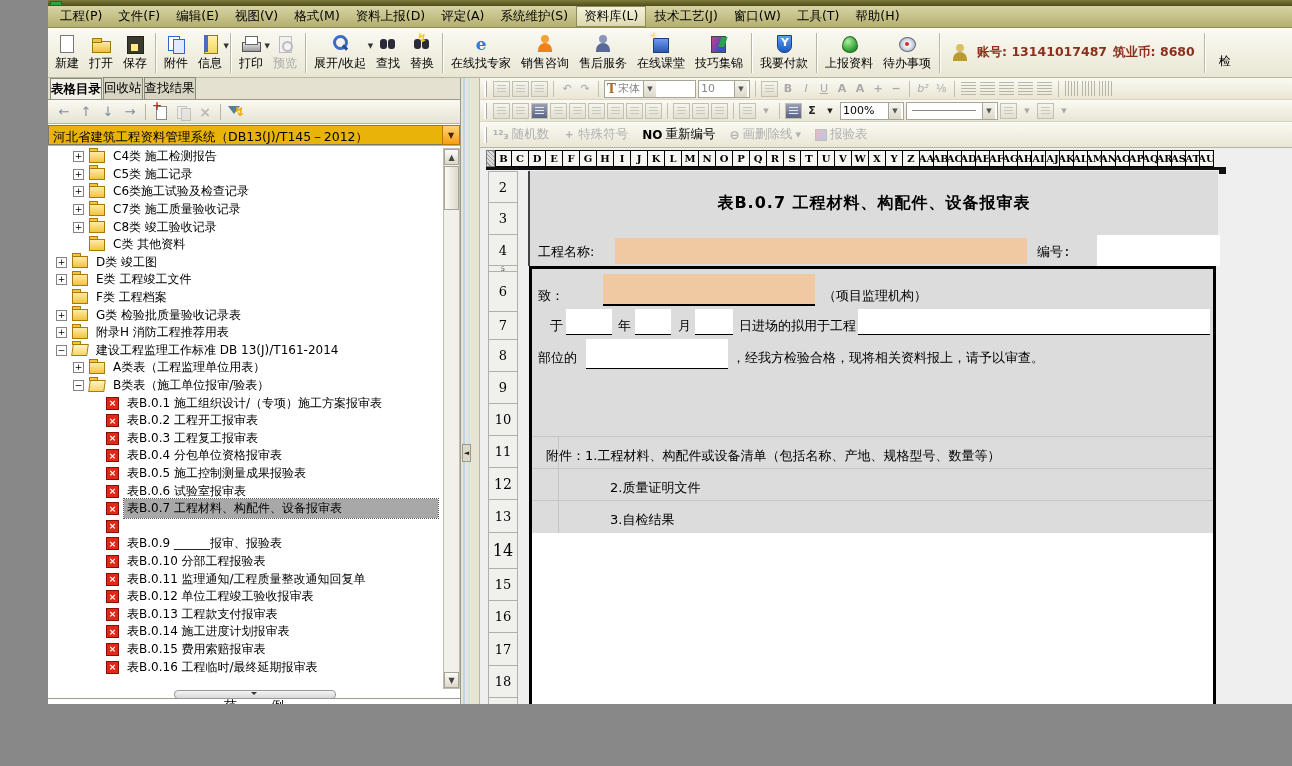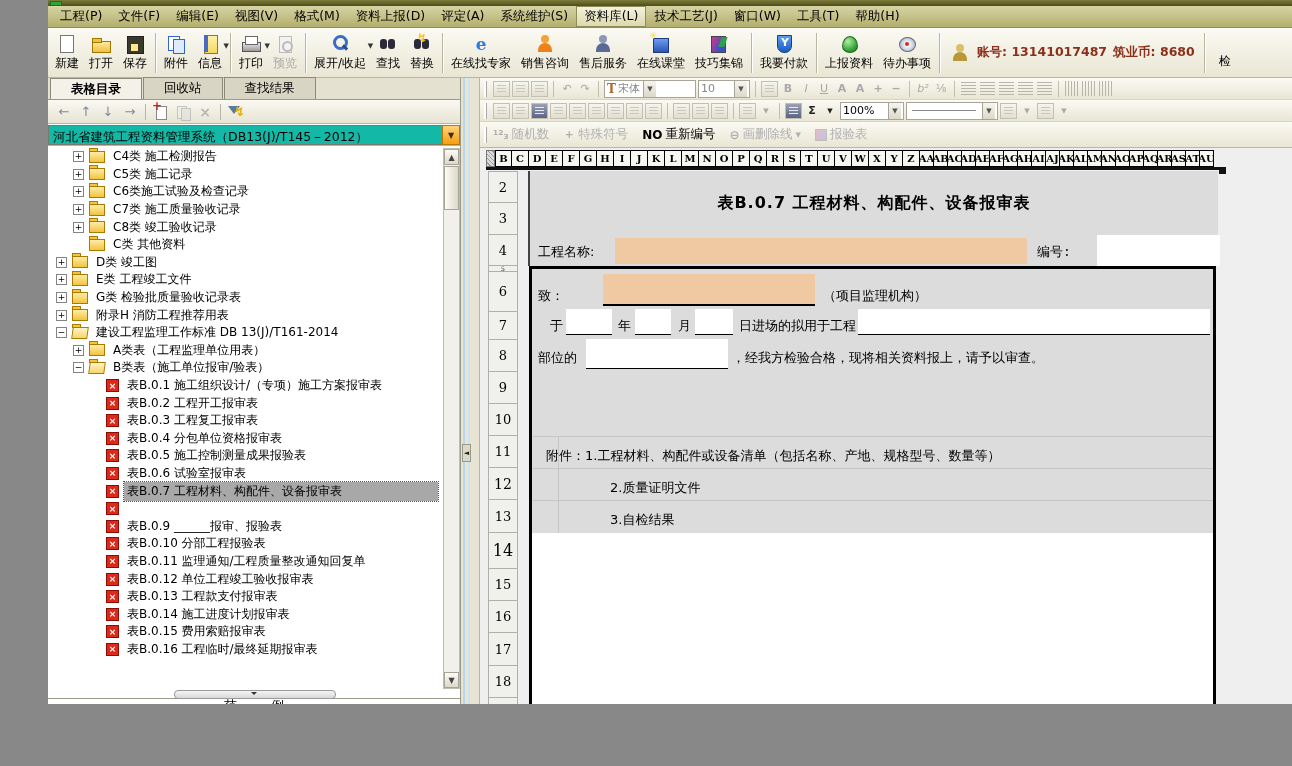--- a/index.html
+++ b/index.html
@@ -60,36 +60,36 @@
   .i-upload::before{content:"";position:absolute;left:4px;top:2px;width:14px;height:15px;background:radial-gradient(circle at 35% 30%,#aef0a0,#2c9a30 70%);border-radius:50% 50% 50% 50%/60% 60% 40% 40%;border:1px solid #1a6a20;}
   .i-todo::before{content:"";position:absolute;left:3px;top:3px;width:15px;height:13px;background:radial-gradient(circle,#f8f8f8 20%,#b8c4d8 70%);border-radius:50%;border:1px solid #667;}
   .i-todo::after{content:"";position:absolute;left:9px;top:8px;width:4px;height:4px;background:#d03020;border-radius:50%;}
 
   
   .content{display:flex;height:688px;}
 
   
   .sidebar{width:413px;background:#fff;border-right:1px solid #9a9a8a;display:flex;flex-direction:column;}
   .side-tabs{height:22px;background:#e4e1d0;display:flex;align-items:flex-end;padding-left:2px;border-bottom:1px solid #9a9a8a;}
-  .stab{font-size:12.5px;padding:2px 20px 2px;border:1px solid #8a8a7a;border-bottom:none;background:#d8d5c4;margin-right:1px;color:#000;white-space:nowrap;}
+  .stab{font-size:12.5px;padding:2px 0 2px;border:1px solid #8a8a7a;border-bottom:none;background:#d8d5c4;margin-right:1px;color:#000;white-space:nowrap;}
   .stab.active{background:#f4f2e8;height:21px;font-weight:bold;}
   .side-nav{height:24px;background:linear-gradient(#faf9f2,#e7e4d4);display:flex;align-items:center;padding-left:6px;border-bottom:1px solid #b9b6a0;gap:2px;}
   .nbtn{width:20px;height:19px;display:flex;align-items:center;justify-content:center;font-size:13px;color:#7d8d9d;}
   .nsep{width:1px;height:16px;background:#b8b5a0;margin:0 3px;}
   .ni-new{position:relative;width:16px;height:16px;}
   .ni-new::before{content:"";position:absolute;left:3px;top:2px;width:9px;height:12px;background:#fff;border:1px solid #888;}
   .ni-new::after{content:"+";position:absolute;left:-1px;top:-5px;color:#d02020;font-weight:bold;font-size:12px;}
   .ni-copy{position:relative;width:16px;height:16px;opacity:.5;}
   .ni-copy::before{content:"";position:absolute;left:2px;top:2px;width:8px;height:11px;background:#eee;border:1px solid #999;}
   .ni-copy::after{content:"";position:absolute;left:6px;top:4px;width:8px;height:11px;background:#ddd;border:1px solid #999;}
   .ni-x{color:#b8b8b8;font-size:14px;font-weight:bold;}
   .ni-filter{position:relative;width:18px;height:16px;}
   .ni-filter::before{content:"";position:absolute;left:1px;top:2px;width:0;height:0;border-left:6px solid transparent;border-right:6px solid transparent;border-top:8px solid #5a7a9a;}
   .ni-filter::after{content:"↯";position:absolute;right:0px;top:0px;color:#e8b000;font-size:13px;font-weight:bold;}
-  .side-combo{height:22px;margin:0;display:flex;border-bottom:1px solid #b9b6a0;background:#14b8a6;border-top:1px solid #fff;}
+  .side-combo{height:22px;margin:0;display:flex;border-bottom:1px solid #b9b6a0;background:#eab308;border-top:1px solid #fff;}
   .combo-text{flex:1;font-size:12.5px;padding:3px 4px;border:1px solid #7a7a6a;border-right:none;white-space:nowrap;overflow:hidden;color:#000;}
   .combo-btn{width:18px;border:1px solid #b97800;background:linear-gradient(#ffd27a,#f59f10);font-size:8px;color:#402800;display:flex;align-items:center;justify-content:center;}
   .tree-wrap{position:relative;height:544px;background:#fff;overflow:hidden;}
   .tree{position:absolute;left:0;top:2px;right:18px;bottom:0;overflow:hidden;}
   .trow{display:flex;align-items:center;height:17.6px;white-space:nowrap;font-size:12px;color:#000;}
   .texp{width:11px;height:11px;border:1px solid #848484;background:#fff;display:flex;align-items:center;justify-content:center;font-size:9px;line-height:9px;color:#000;margin-right:5px;flex:none;}
   .texp.none{border:none;background:transparent;}
   .tfolder{width:16px;height:12px;position:relative;margin-right:5px;flex:none;}
   .tfolder::before{content:"";position:absolute;left:0;top:-3px;width:7px;height:3px;background:#f5c63c;border:1px solid #a87b00;border-bottom:none;}
   .tfolder::after{content:"";position:absolute;left:0;top:0;width:14px;height:10px;background:linear-gradient(#ffecaa,#f2c43e);border:1px solid #a87b00;}
@@ -348,20 +348,25 @@
             </div>
             <div class="trow" style="padding-left: 8px;">
               <div class="texp">+</div>
               <div class="tfolder"></div>
               <span class="tlabel">D类 竣工图</span>
             </div>
             <div class="trow" style="padding-left: 8px;">
               <div class="texp">+</div>
               <div class="tfolder"></div>
               <span class="tlabel">E类 工程竣工文件</span>
+            </div>
+            <div class="trow" style="padding-left: 8px;">
+              <div class="texp none"></div>
+              <div class="tfolder"></div>
+              <span class="tlabel">F类 工程档案</span>
             </div>
             <div class="trow" style="padding-left: 8px;">
               <div class="texp">+</div>
               <div class="tfolder"></div>
               <span class="tlabel">G类 检验批质量验收记录表</span>
             </div>
             <div class="trow" style="padding-left: 8px;">
               <div class="texp">+</div>
               <div class="tfolder"></div>
               <span class="tlabel">附录H 消防工程推荐用表</span>

